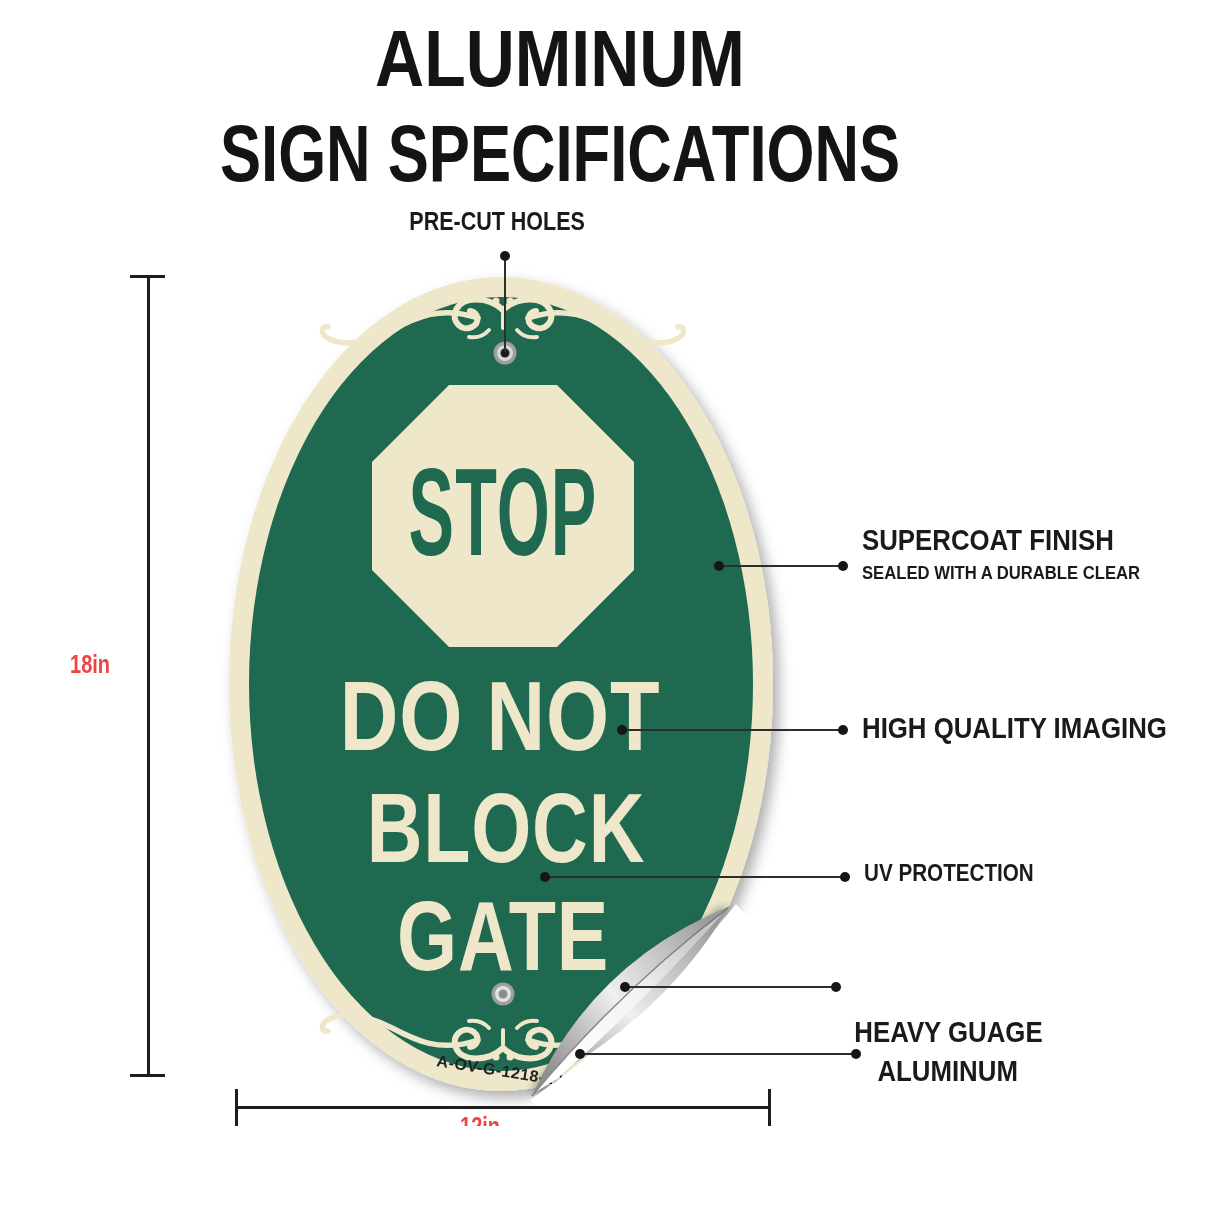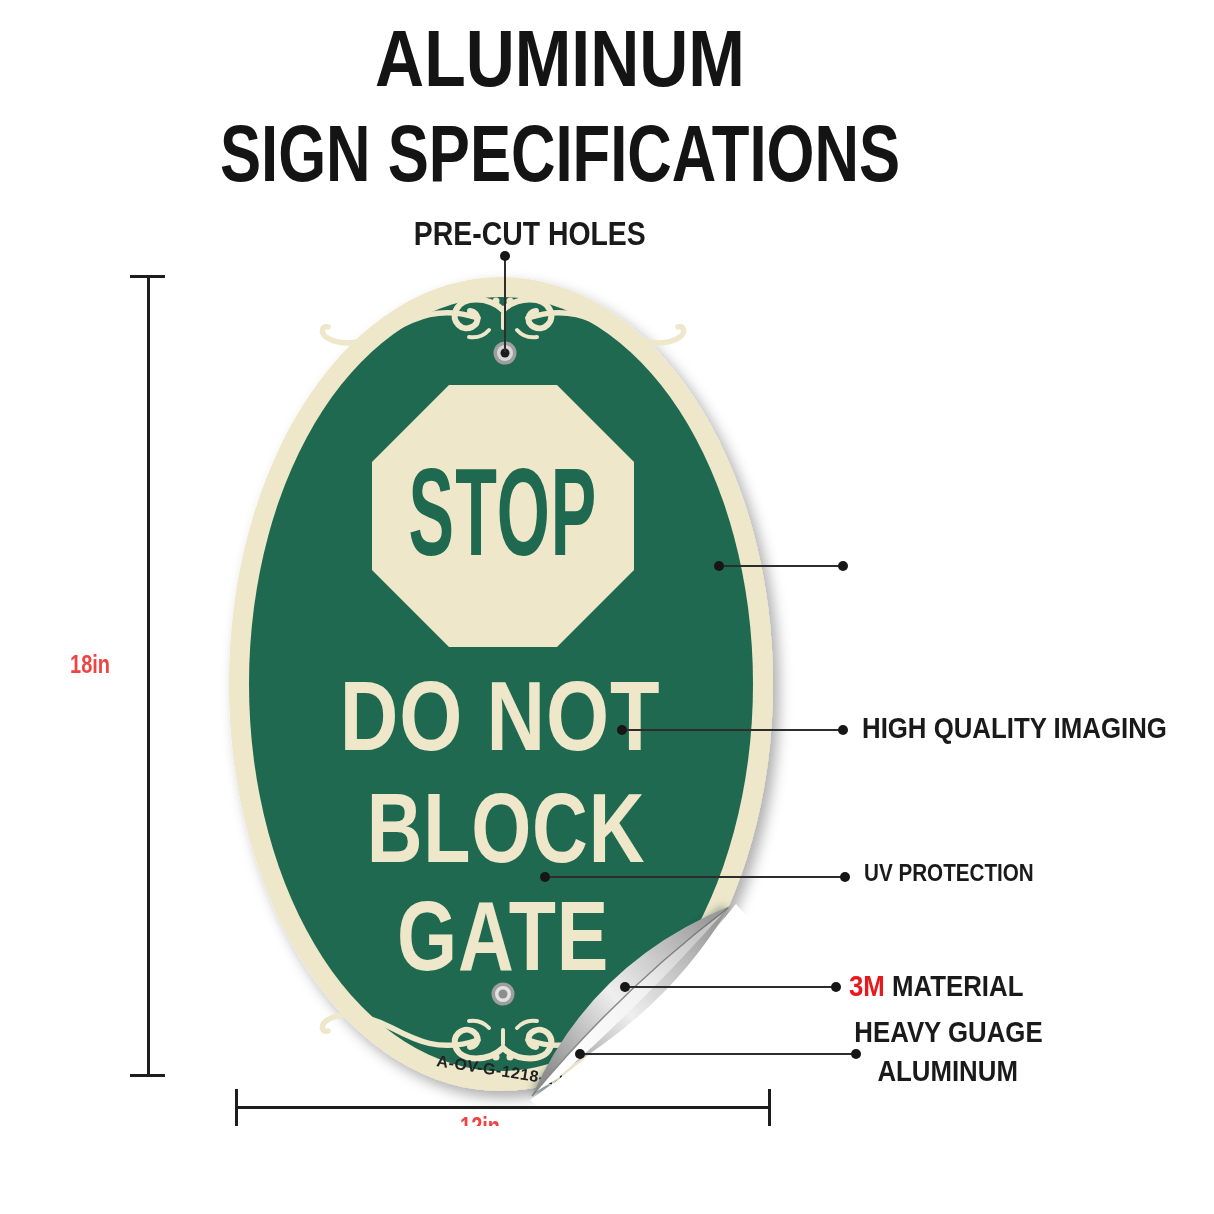--- a/index.html
+++ b/index.html
@@ -108,41 +108,44 @@
 
     <path d="M530,1100 Q640,1024 736,904 L810,990 Q726,1118 566,1132 Z" fill="#ffffff"></path>
 
     <g>
       <path d="M532,1096 Q592,962 730,906 Q668,1010 560,1072 Q540,1084 532,1096 Z" fill="url(#silverA)"></path>
       <path d="M534,1093 Q614,996 724,912 Q646,1000 558,1078 Z" fill="url(#silverB)"></path>
       <path d="M532,1096 Q620,990 728,908" stroke="#6f6f6f" stroke-width="1.5" fill="none" stroke-opacity="0.8"></path>
     </g>
   </svg>
 
-  <div class="lbl center" style="left:395px;top:216px;width:220px;text-align:right;font-size:33px;">
+  <div class="lbl center" style="left:395px;top:208px;width:220px;text-align:left;font-size:25px;">
     <span class="squeeze">PRE-CUT HOLES</span>
   </div>
   <div class="leader-v" style="left:504px;top:256px;height:96px;"></div>
 
   <div class="leader" style="left:719px;top:565px;width:124px;"></div>
+  <div class="lbl" style="left:862px;top:524px;font-size:30px;">
+    <span class="squeeze">SUPERCOAT FINISH</span>
+  </div>
+  <div class="lbl" style="left:862px;top:563px;font-size:18.5px;">
+    <span class="squeeze" style="transform:scaleX(.9);">SEALED WITH A DURABLE CLEAR</span>
+  </div>
 
   <div class="leader" style="left:622px;top:729px;width:221px;"></div>
   <div class="lbl" style="left:862px;top:712px;font-size:30px;">
     <span class="squeeze">HIGH QUALITY IMAGING</span>
   </div>
 
   <div class="leader" style="left:545px;top:876px;width:300px;"></div>
   <div class="lbl" style="left:864px;top:860px;font-size:24px;">
     <span class="squeeze">UV PROTECTION</span>
   </div>
 
   <div class="leader" style="left:625px;top:986px;width:211px;"></div>
-  <div class="lbl" style="left:849px;top:970px;font-size:30px;">
-    <span class="squeeze"><span style="color:#e8191d;">3M</span><span> MATERIAL</span></span>
-  </div>
 
   <div class="leader" style="left:580px;top:1053px;width:276px;"></div>
   <div class="lbl center" style="left:838px;top:1016px;width:220px;text-align:center;font-size:30px;">
     <span class="squeeze">HEAVY GUAGE</span>
   </div>
   <div class="lbl center" style="left:838px;top:1055px;width:220px;text-align:center;font-size:30px;">
     <span class="squeeze">ALUMINUM</span>
   </div>
 
   <div class="dim" style="left:147px;top:276px;width:2.5px;height:800px;"></div>

